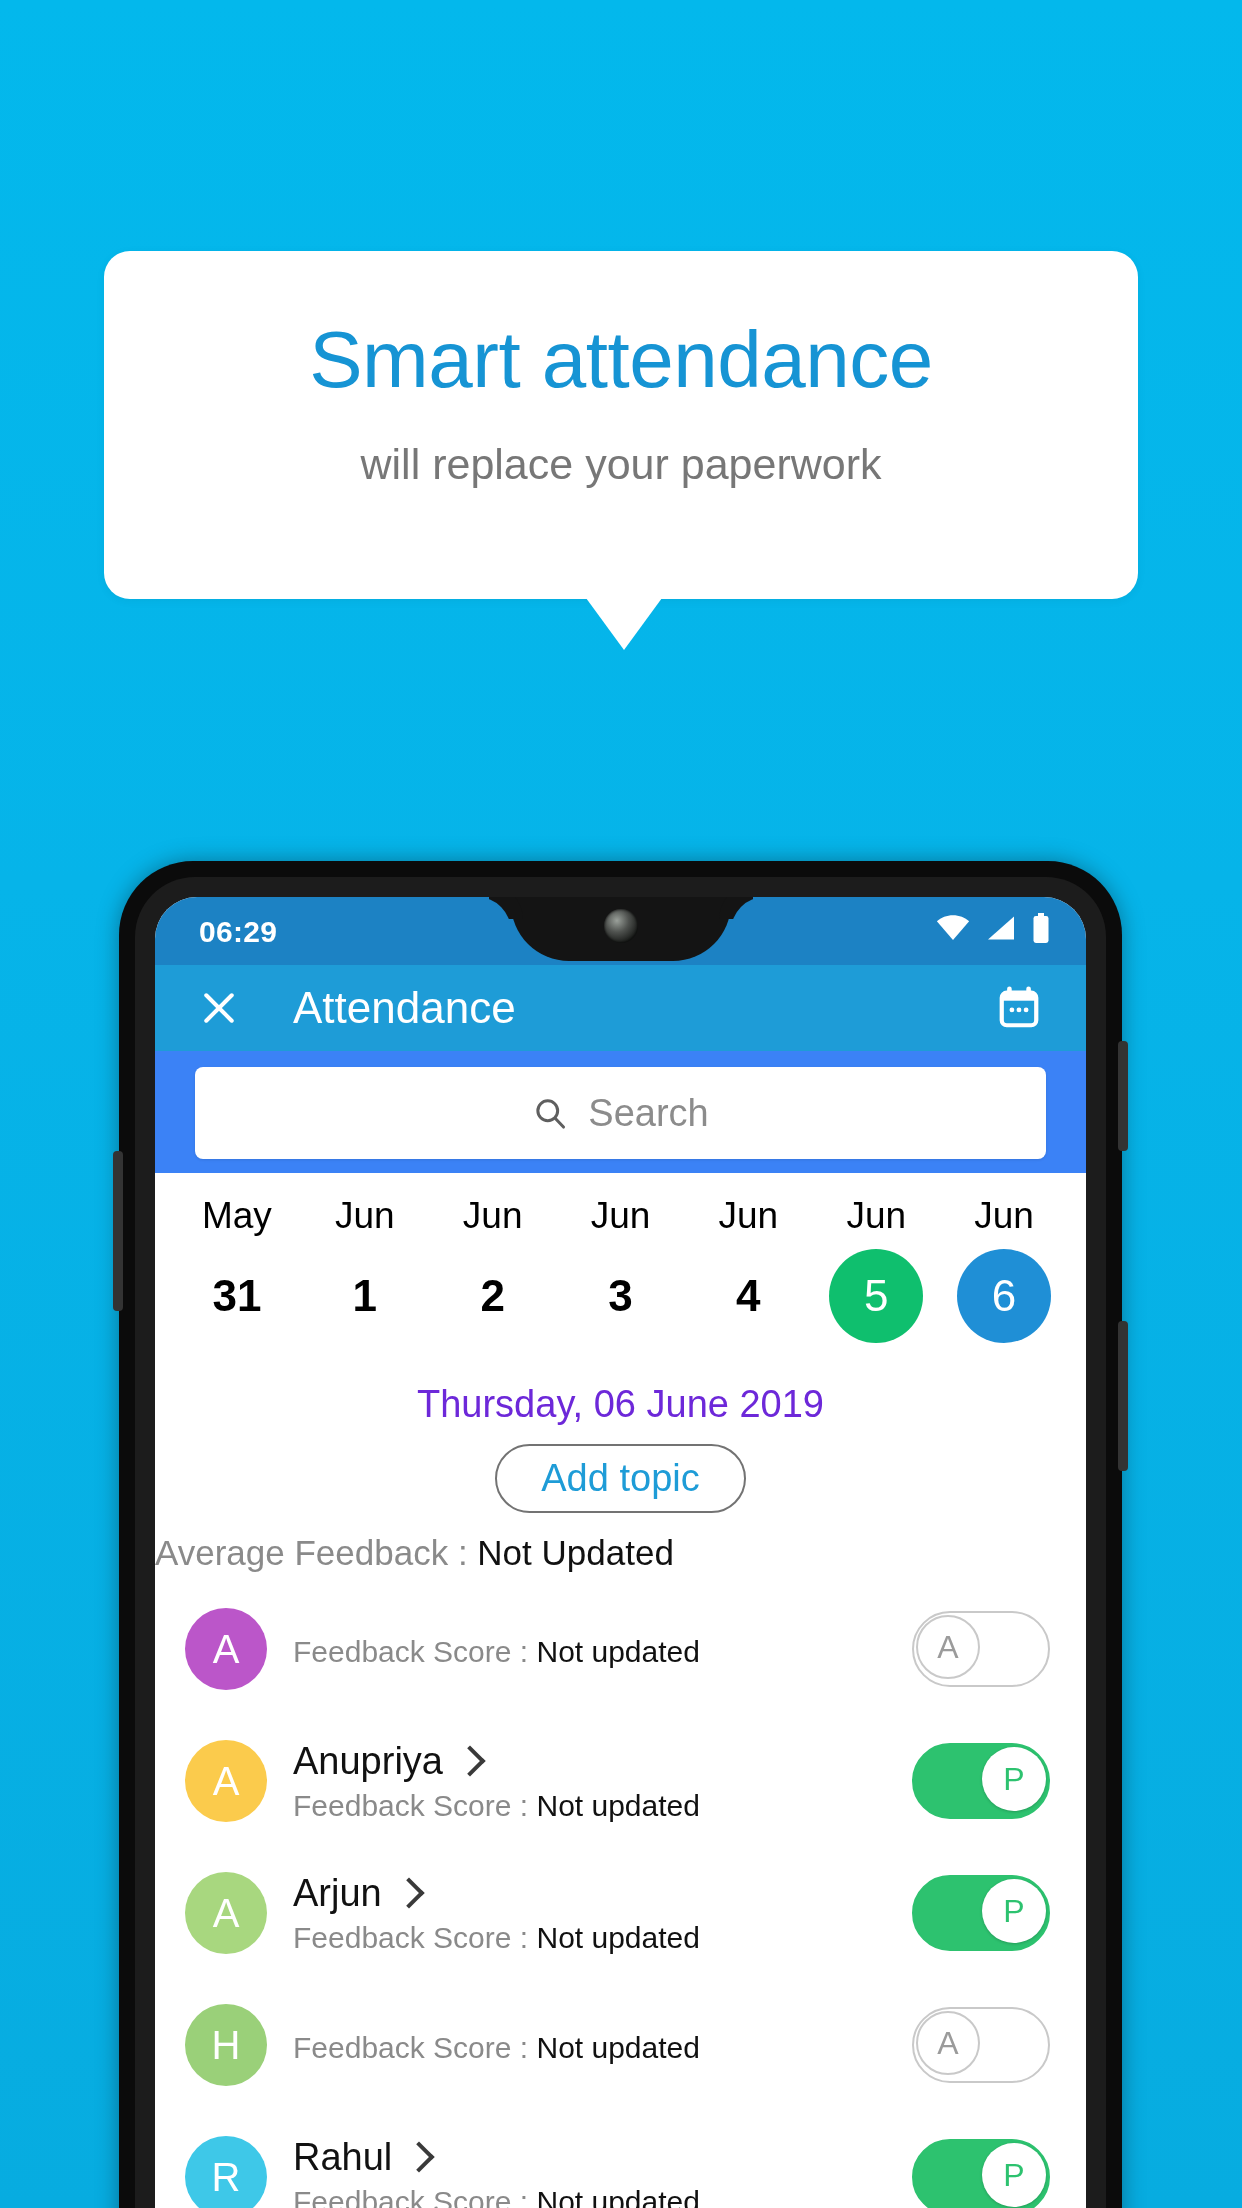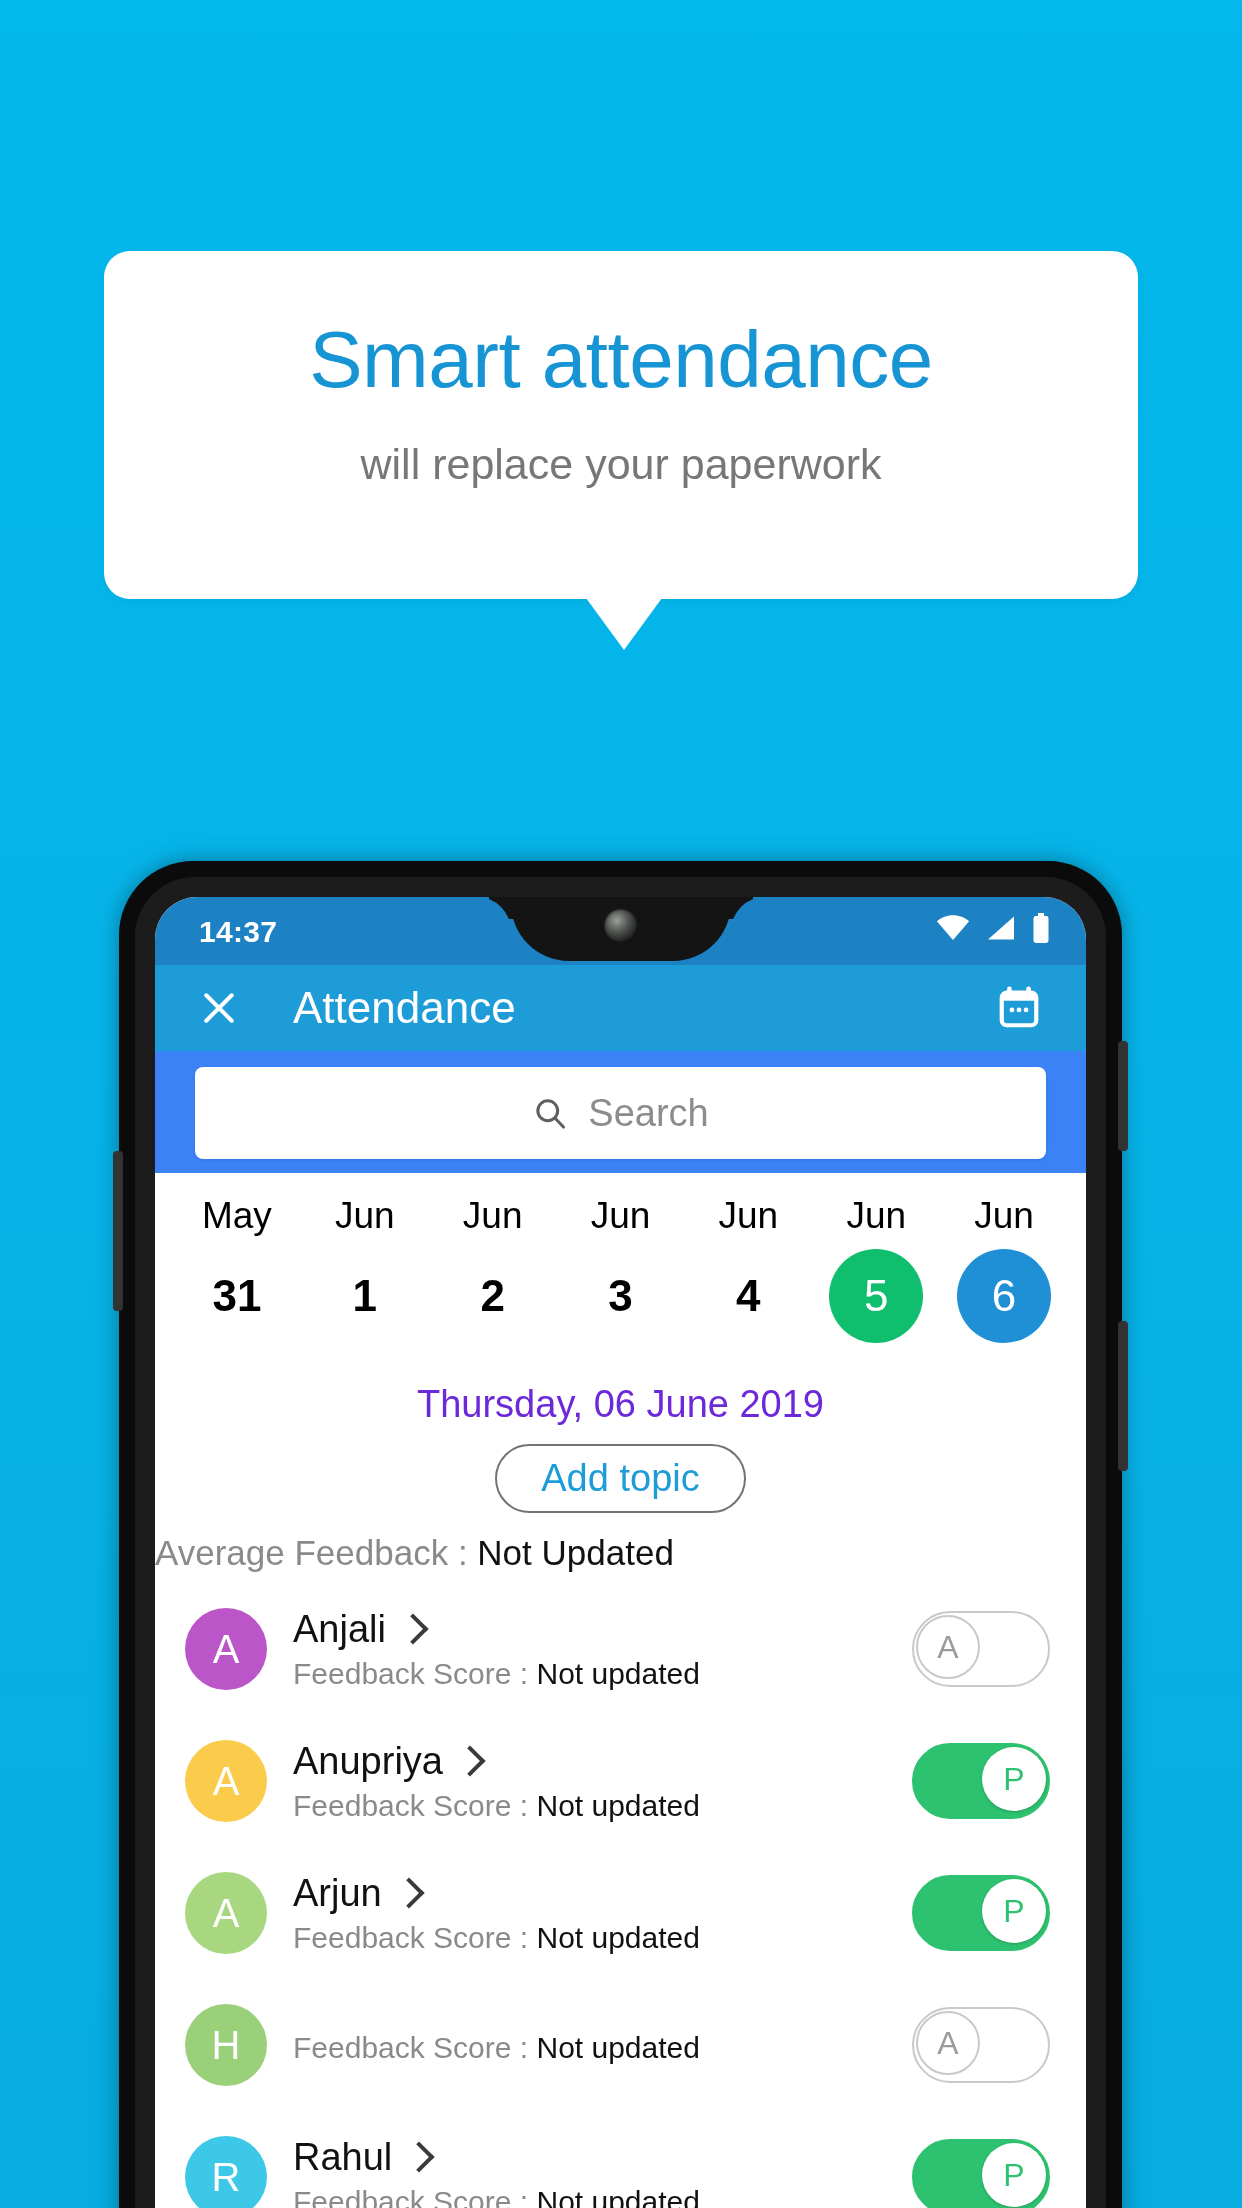--- a/index.html
+++ b/index.html
@@ -414,21 +414,21 @@
   <div class="phone">
     <div class="btn-side btn-right-1"></div>
     <div class="btn-side btn-right-2"></div>
     <div class="btn-side btn-left-1"></div>
 
     <div class="phone-inner-bezel"></div>
 
     <div class="screen">
 
       <div class="statusbar">
-        <div class="status-time">14:37</div>
+        <div class="status-time">06:29</div>
         <div class="status-icons">
           <span>
             <svg width="34" height="26" viewBox="0 0 24 18">
                 <path d="M12 17.5 0.6 4.2C3.6 1.6 7.6 0 12 0s8.4 1.6 11.4 4.2L12 17.5Z" fill="#ffffff"></path>
               </svg>
           </span>
           <span>
             <svg width="30" height="26" viewBox="0 0 20 18">
                 <path d="M19 1v16H1L19 1Z" fill="#ffffff"></path>
               </svg>
@@ -524,24 +524,20 @@
       </div>
 
       <div class="avg-feedback">
         <span>Average Feedback : </span><b>Not Updated</b>
       </div>
 
       <div class="list" id="student-list">
           <div class="row">
             <div class="avatar" style="background: rgb(187, 86, 201);">A</div>
             <div class="row-text">
-              <div class="row-name-line">
-                <span class="row-name">Anjali</span>
-                <span class="chev"></span>
-              </div>
               <div class="row-score"><span>Feedback Score : </span><b>Not updated</b></div>
             </div>
             <div class="toggle absent">
               <div class="knob">A</div>
             </div>
           </div>
           <div class="row">
             <div class="avatar" style="background: rgb(251, 203, 76);">A</div>
             <div class="row-text">
               <div class="row-name-line">

